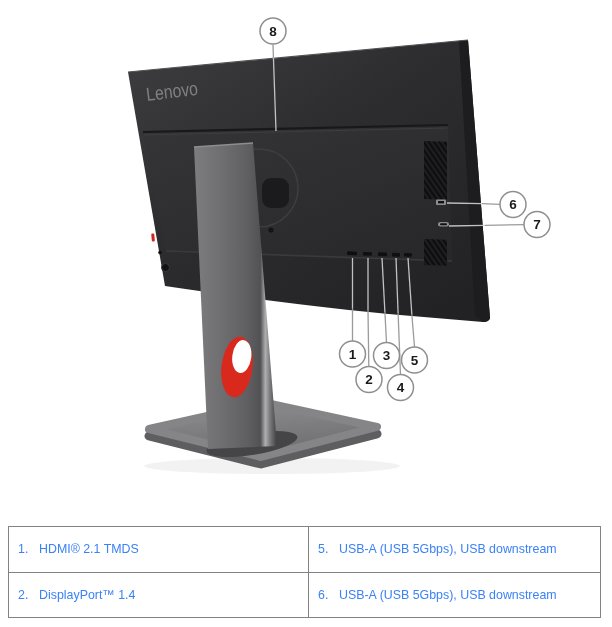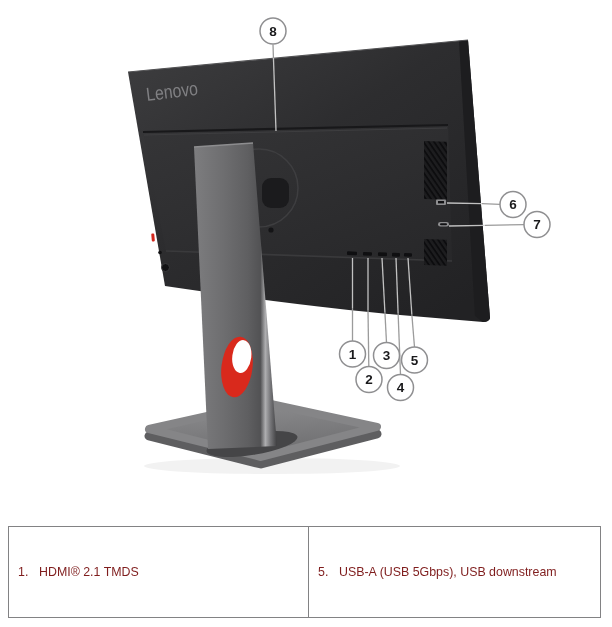--- a/index.html
+++ b/index.html
@@ -1,20 +1,20 @@
 <!DOCTYPE html>
 <html><head>
 <meta charset="utf-8">
 <style>
   html,body{margin:0;padding:0;background:#ffffff;}
   body{width:612px;height:627px;position:relative;font-family:"Liberation Sans",sans-serif;overflow:hidden;}
   .stage{position:absolute;left:0;top:0;width:612px;height:520px;}
   .callout-num{font-family:"Liberation Sans",sans-serif;font-weight:bold;font-size:13.5px;fill:#1a1a1c;}
   .legend{position:absolute;left:8px;top:526px;width:592px;height:92px;border-collapse:collapse;table-layout:fixed;}
-  .legend td{border:1px solid #828284;height:22px;padding:0 2px 0 9px;font-size:12.4px;color:#7f1d1d;vertical-align:middle;white-space:nowrap;overflow:hidden;}
+  .legend td{border:1px solid #828284;height:22px;padding:0 2px 0 9px;font-size:12.4px;color:#3b82f6;vertical-align:middle;white-space:nowrap;overflow:hidden;}
   .legend col.c1{width:300px;}
   .legend col.c2{width:292px;}
   .legend .num{display:inline-block;width:21px;}
 </style>
 </head>
 <body>
 
 <svg class="stage" viewBox="0 0 612 520" xmlns="http://www.w3.org/2000/svg">
   <defs>
     <linearGradient id="gBack" x1="0" y1="0" x2="0.85" y2="1">
@@ -167,14 +167,18 @@
 <table class="legend">
   <colgroup>
       <col class="c1">
       <col class="c2">
     </colgroup>
   <tbody>
     <tr>
       <td><span class="num">1.</span><span>HDMI® 2.1 TMDS</span></td>
       <td><span class="num">5.</span><span>USB-A (USB 5Gbps), USB downstream</span></td>
     </tr>
+    <tr>
+      <td><span class="num">2.</span><span>DisplayPort™ 1.4</span></td>
+      <td><span class="num">6.</span><span>USB-A (USB 5Gbps), USB downstream</span></td>
+    </tr>
   </tbody>
 </table>
 
 </body></html>

